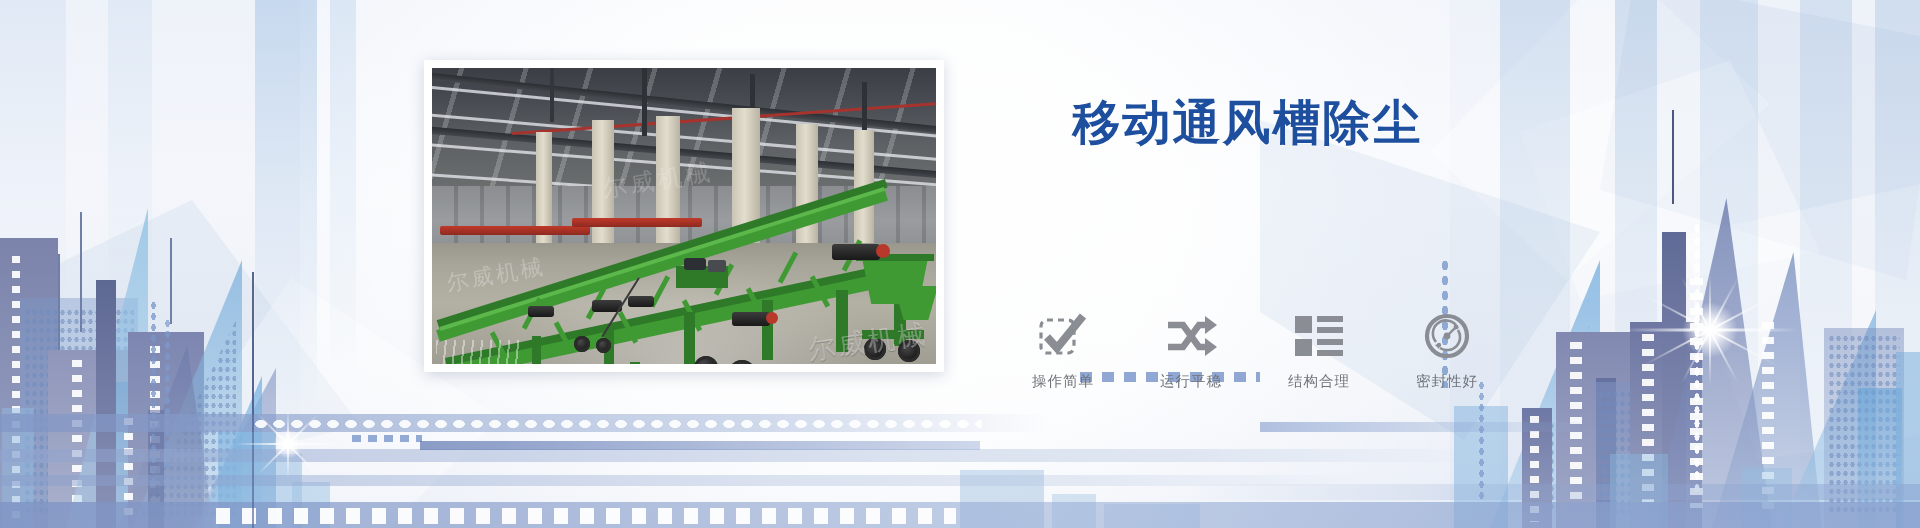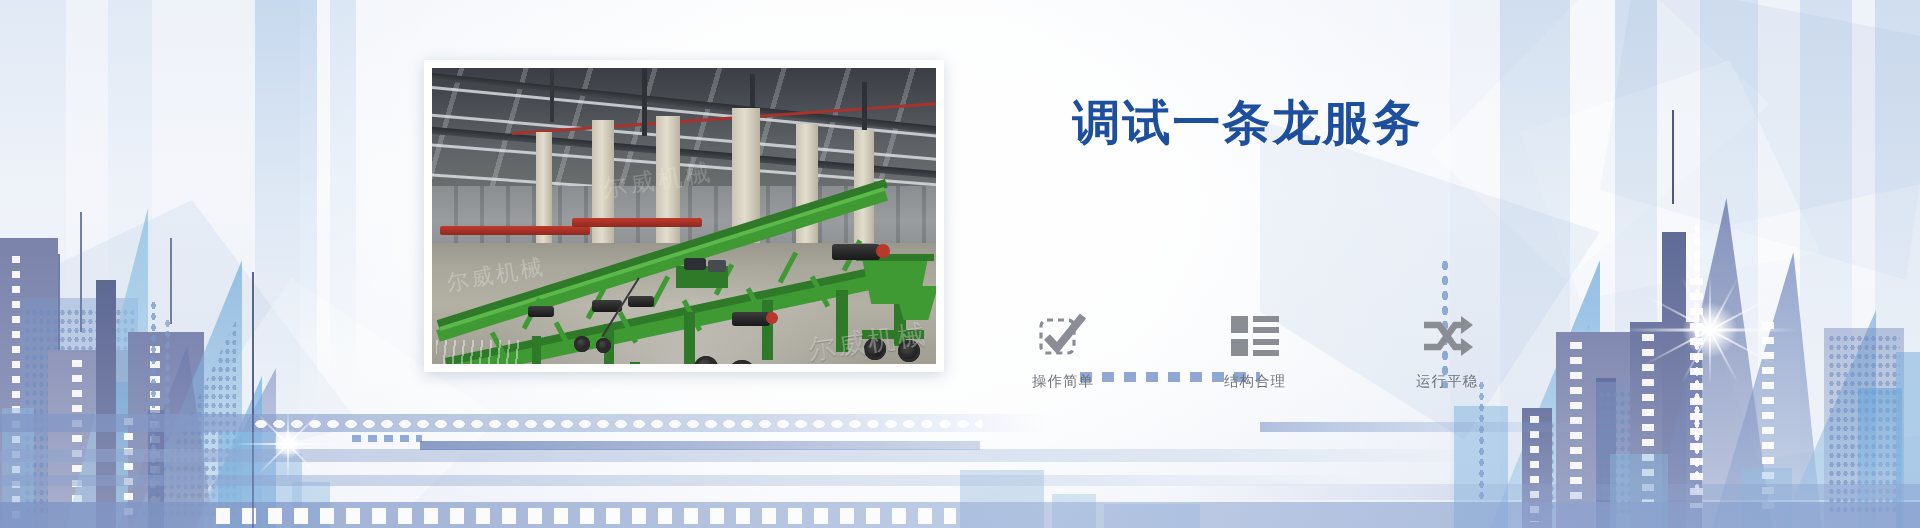--- a/index.html
+++ b/index.html
@@ -569,57 +569,73 @@
       <div class="ph" style="left:4px;top:272px;width:86px;height:26px;
                   background:repeating-linear-gradient(96deg,rgba(255,255,255,.42) 0 2px,rgba(0,0,0,0) 2px 9px);"></div>
 
       <div class="watermark">尔威机械</div>
       <div class="watermark2">尔威机械</div>
       <div class="watermark3">尔威机械</div>
     </div>
   </div>
 
   <div id="copy">
-    <div id="headline">调试一条龙服务</div>
+    <div id="headline">移动通风槽除尘</div>
   </div>
 
   <div id="features">
 
     <div class="feature">
       <div class="ic">
         <svg width="50" height="48" viewBox="0 0 50 48">
           <rect x="3" y="8" width="33" height="33" rx="6" ry="6" fill="none" stroke="#8a8d93" stroke-width="3.2" stroke-dasharray="6 5"></rect>
           <path d="M9 25 L19 36 L45 4" fill="none" stroke="#8a8d93" stroke-width="8" stroke-linecap="butt" stroke-linejoin="miter"></path>
         </svg>
       </div>
       <div class="lb">操作简单</div>
+    </div>
+
+    <div class="feature">
+      <div class="ic">
+        <svg width="52" height="44" viewBox="0 0 52 44">
+          <path d="M3 11 L18 11 L34 33 L43 33" fill="none" stroke="#8a8d93" stroke-width="6.5" stroke-linecap="butt"></path>
+          <path d="M3 33 L18 33 L34 11 L43 11" fill="none" stroke="#8a8d93" stroke-width="6.5" stroke-linecap="butt"></path>
+          <polygon points="40,2 52,11 40,20" fill="#8a8d93"></polygon>
+          <polygon points="40,24 52,33 40,42" fill="#8a8d93"></polygon>
+        </svg>
+      </div>
+      <div class="lb">运行平稳</div>
     </div>
 
     <div class="feature">
       <div class="ic">
         <svg width="48" height="42" viewBox="0 0 48 42">
           <rect x="0" y="1" width="17" height="17" fill="#8a8d93"></rect>
           <rect x="0" y="24" width="17" height="17" fill="#8a8d93"></rect>
           <rect x="22" y="1" width="26" height="6" fill="#8a8d93"></rect>
           <rect x="22" y="12" width="26" height="6" fill="#8a8d93"></rect>
           <rect x="22" y="24" width="26" height="6" fill="#8a8d93"></rect>
           <rect x="22" y="35" width="26" height="6" fill="#8a8d93"></rect>
         </svg>
       </div>
       <div class="lb">结构合理</div>
     </div>
 
     <div class="feature">
       <div class="ic">
-        <svg width="52" height="44" viewBox="0 0 52 44">
-          <path d="M3 11 L18 11 L34 33 L43 33" fill="none" stroke="#8a8d93" stroke-width="6.5" stroke-linecap="butt"></path>
-          <path d="M3 33 L18 33 L34 11 L43 11" fill="none" stroke="#8a8d93" stroke-width="6.5" stroke-linecap="butt"></path>
-          <polygon points="40,2 52,11 40,20" fill="#8a8d93"></polygon>
-          <polygon points="40,24 52,33 40,42" fill="#8a8d93"></polygon>
+        <svg width="48" height="48" viewBox="0 0 48 48">
+          <circle cx="24" cy="24" r="20" fill="none" stroke="#8a8d93" stroke-width="4.2"></circle>
+          <path d="M13 30 A13 13 0 0 1 33 13" fill="none" stroke="#8a8d93" stroke-width="2.6"></path>
+          <path d="M35 18 A13 13 0 0 1 17 36" fill="none" stroke="#8a8d93" stroke-width="2.6"></path>
+          <path d="M32 12 L36 16 L31 18 Z" fill="#8a8d93"></path>
+          <path d="M16 37 L12 33 L17 31 Z" fill="#8a8d93"></path>
+          <circle cx="24" cy="24" r="3.4" fill="#8a8d93"></circle>
+          <path d="M24 24 L33 15" stroke="#8a8d93" stroke-width="2.4" fill="none"></path>
+          <circle cx="33" cy="15" r="2.4" fill="#8a8d93"></circle>
+          <circle cx="16" cy="33" r="2.2" fill="#8a8d93"></circle>
         </svg>
       </div>
-      <div class="lb">运行平稳</div>
+      <div class="lb">密封性好</div>
     </div>
-
 
 
   </div>
 </div>
 
 </body></html>

